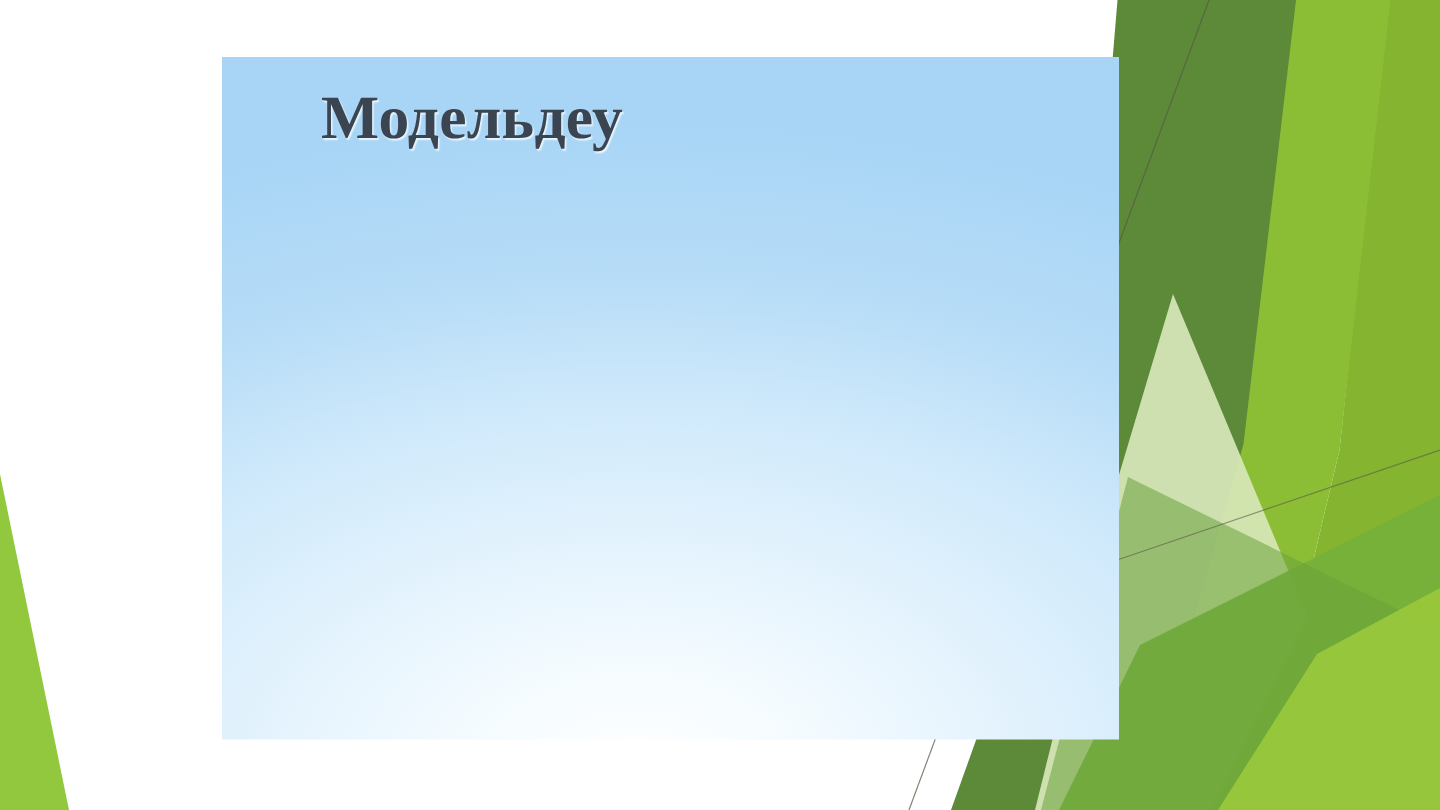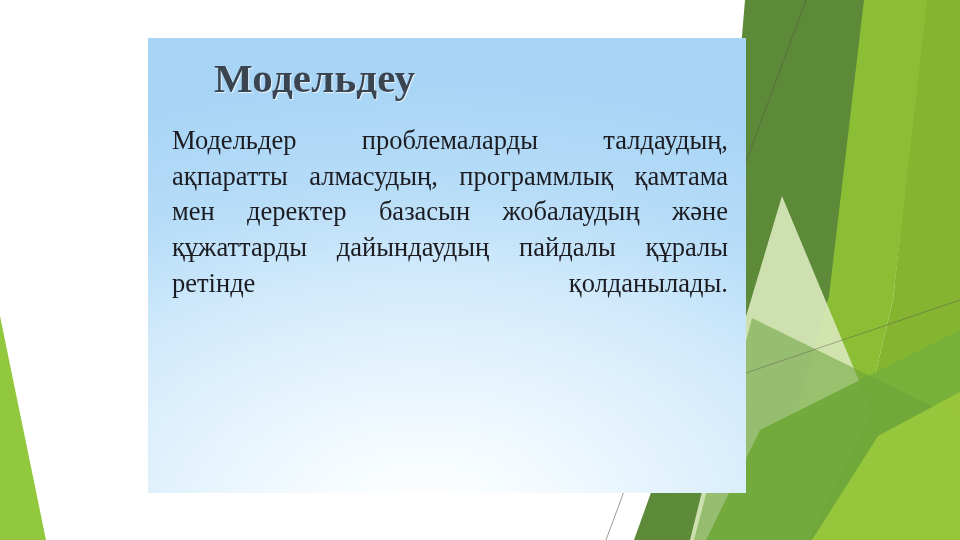--- a/index.html
+++ b/index.html
@@ -115,18 +115,17 @@
     <line x1="960" y1="300" x2="690" y2="392" stroke="#5a5a46" stroke-width="0.8" opacity="0.6"></line>
 
     <polygon points="0,316 0,540 46,540" fill="#92c83e"></polygon>
   </svg>
 
   <div class="panel">
     <div class="panel-inner">
 
       <h1 class="slide-title">Модельдеу</h1>
 
-      <p class="body-text">Модельдер проблемаларды талдаудың, ақпаратты алмасудың, программлық қамтама мен деректер базасын жобалаудың және құжаттарды дайындаудың пайдалы құралы ретінде қолданылады.</p>
 
     </div>
   </div>
 
 </div>
 
 </body></html>

